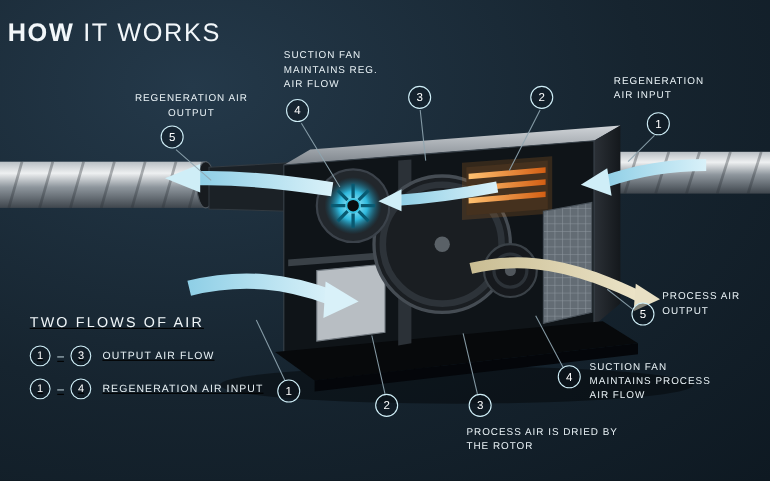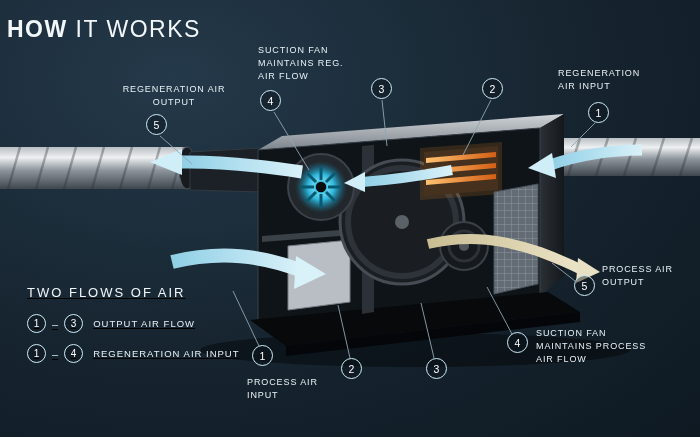--- a/index.html
+++ b/index.html
@@ -168,21 +168,21 @@
   <div class="badge" style="left:371px;top:78px">3</div>
   <div class="badge" style="left:482px;top:78px">2</div>
   <div class="badge" style="left:588px;top:102px">1</div>
 
   <div class="badge" style="left:252px;top:345px">1</div>
   <div class="badge" style="left:341px;top:358px">2</div>
   <div class="badge" style="left:426px;top:358px">3</div>
   <div class="badge" style="left:507px;top:332px">4</div>
   <div class="badge" style="left:574px;top:275px">5</div>
 
-  <div class="clabel" style="left:247px;top:376px;width:85px">PROCESS AIR INPUT</div>
+  <div class="clabel" style="left:424px;top:386px;width:150px">PROCESS AIR IS DRIED BY THE ROTOR</div>
   <div class="clabel" style="left:536px;top:327px;width:122px">SUCTION FAN MAINTAINS PROCESS AIR FLOW</div>
   <div class="clabel" style="left:602px;top:263px;width:90px">PROCESS AIR OUTPUT</div>
 
   <div class="legend">
     <p class="legend-heading">TWO FLOWS OF AIR</p>
     <div class="legend-row">
       <div class="badge">1</div>
       <span class="legend-dash">–</span>
       <div class="badge">3</div>
       <span class="legend-label">OUTPUT AIR FLOW</span>

